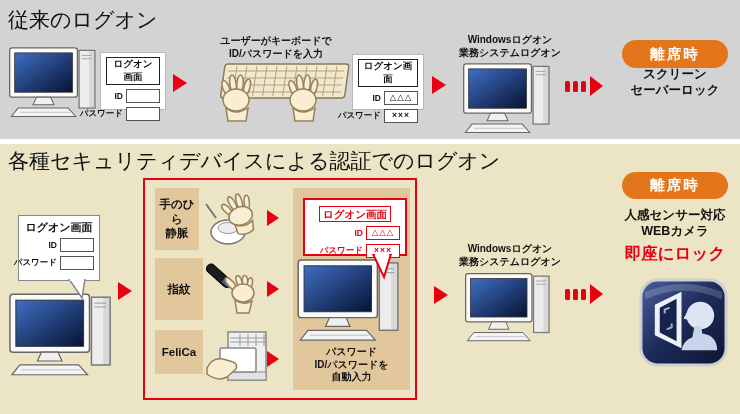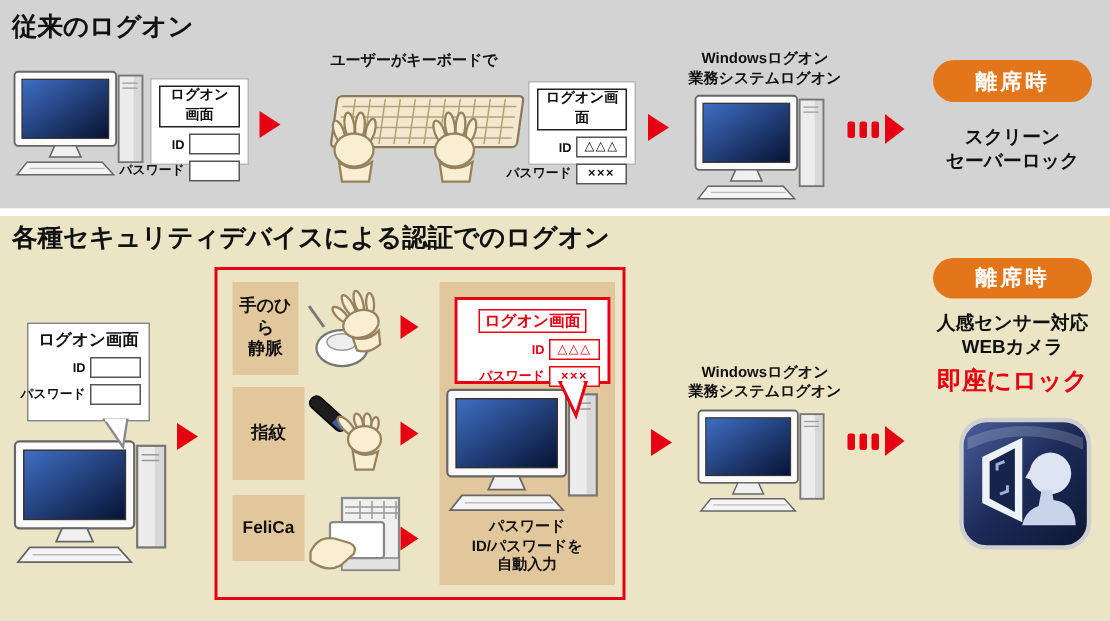--- a/index.html
+++ b/index.html
@@ -3,21 +3,21 @@
 <meta charset="utf-8">
 <style>
   html,body{margin:0;padding:0;}
   body{width:740px;height:414px;position:relative;overflow:hidden;
        font-family:"Liberation Sans","DejaVu Sans",sans-serif;color:#111;}
   .abs{position:absolute;box-sizing:border-box;}
   
   .sec-top{left:0;top:0;width:740px;height:139px;background:#d3d3d3;}
   .sec-gap{left:0;top:139px;width:740px;height:5px;background:#ffffff;}
   .sec-bottom{left:0;top:144px;width:740px;height:270px;background:#ece5c5;}
-  .heading{font-size:17px;font-weight:bold;color:#111;white-space:nowrap;}
+  .heading{font-size:21px;font-weight:normal;color:#111;white-space:nowrap;}
   .caption{font-weight:bold;text-align:center;line-height:1.25;color:#111;}
   .cap11{font-size:10px;}
   .cap12{font-size:12.5px;}
   
   .login-box{background:#fff;border:1px solid #b8b8b8;padding:4px 5px 5px;text-align:center;}
   .login-title{display:inline-block;border:1.5px solid #222;padding:0 3px;font-size:9.5px;font-weight:bold;line-height:1.35;}
   .field-row{display:flex;align-items:center;justify-content:flex-end;gap:3px;margin-top:4px;}
   .field-label{font-size:8.5px;font-weight:bold;white-space:nowrap;}
   .field-box{width:32px;height:12px;background:#fff;border:1px solid #555;font-size:8.5px;font-weight:bold;
              line-height:11px;text-align:center;letter-spacing:1px;flex:0 0 auto;}
@@ -92,20 +92,21 @@
   <div class="field-row">
       <span class="field-label">パスワード</span>
       <span class="field-box"></span>
     </div>
 </div>
 
 <div class="abs arrow-r" style="left:173px;top:74px"></div>
 
 <div class="abs caption cap11" style="left:196px;top:35px;width:160px">
   <span style="display:block">ユーザーがキーボードで</span>
+  <span style="display:block">ID/パスワードを入力</span>
 </div>
 
 <svg class="abs" style="left:200px;top:58px" width="150" height="64" viewBox="0 0 150 64">
   <g transform="skewX(-8)">
     <rect x="26" y="6" width="124" height="34" rx="3" fill="#f1e8cf" stroke="#8a7a5a" stroke-width="1.5"></rect>
     <path d="M30 13 h116 M30 20 h116 M30 27 h116 M30 34 h116" stroke="#b3a377" stroke-width="1" fill="none"></path>
     <path d="M38 8 v30 M48 8 v30 M58 8 v30 M68 8 v30 M78 8 v30 M88 8 v30 M98 8 v30 M108 8 v30 M118 8 v30 M128 8 v30 M138 8 v30" stroke="#b3a377" stroke-width="1" fill="none"></path>
   </g>
   <g fill="#f9edd2" stroke="#96825c" stroke-width="1.5">
     <ellipse cx="26" cy="30" rx="3.2" ry="8" transform="rotate(-20 26 30)"></ellipse>
@@ -157,21 +158,21 @@
 
 <div class="abs triple" style="left:565px;top:76px">
   <span class="bar"></span>
     <span class="bar"></span>
     <span class="bar"></span>
     <span class="tri"></span>
 </div>
 
 <div class="abs badge" style="left:622px;top:40px;width:106px;height:28px">離席時</div>
 
-<div class="abs caption cap12" style="left:613px;top:84px;width:124px">
+<div class="abs caption cap12" style="left:613px;top:67px;width:124px">
   <span style="display:block">スクリーン</span>
   <span style="display:block">セーバーロック</span>
 </div>
 
 <div class="abs heading" style="left:8px;top:147px">各種セキュリティデバイスによる認証でのログオン</div>
 
 <svg class="abs" style="left:8px;top:292px" width="108" height="87" viewBox="0 0 110 88">
   <rect x="85" y="5" width="19" height="69" fill="#ececec"></rect>
     <rect x="97" y="5" width="7" height="69" fill="#d8d8d8"></rect>
   <rect x="85" y="5" width="19" height="69" fill="none" stroke="#777" stroke-width="1.5"></rect>

